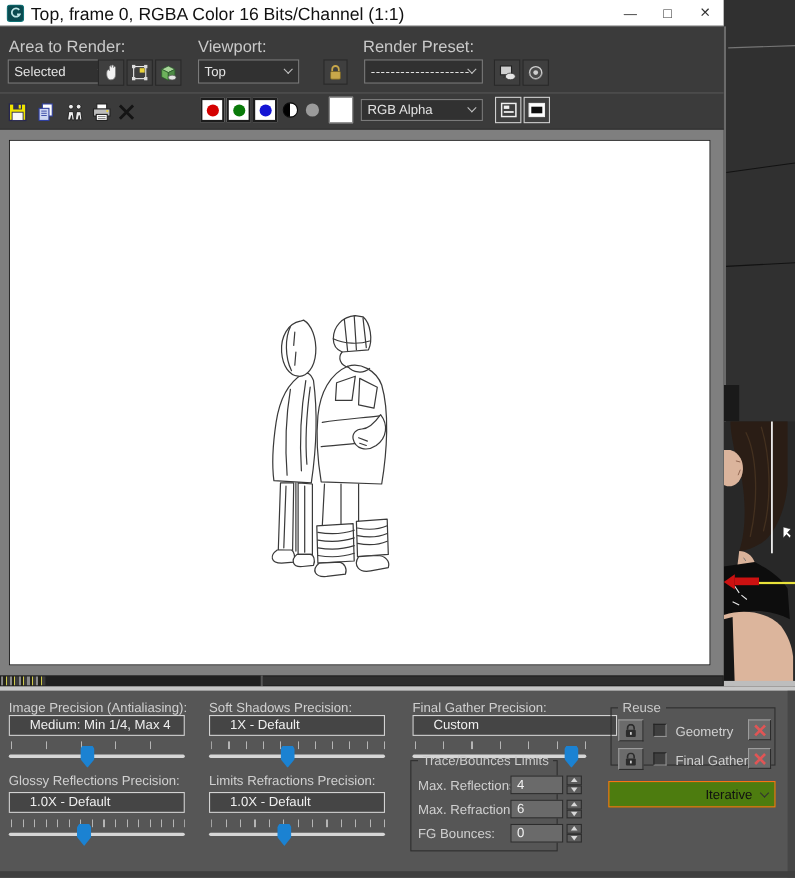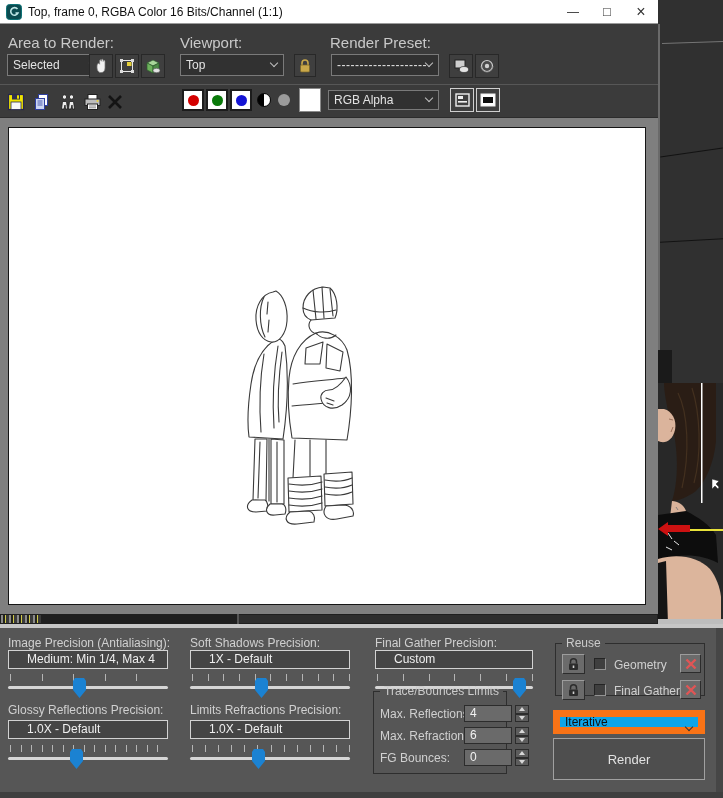--- a/index.html
+++ b/index.html
@@ -3,32 +3,32 @@
 <meta charset="utf-8">
 <style>
   * { box-sizing: border-box; margin: 0; padding: 0; }
   html,body { width:723px; height:798px; }
   body { font-family:"Liberation Sans", sans-serif; background:#565656; overflow:hidden; }
   #screen { position:relative; width:723px; height:798px; background:#565656; }
   .abs { position:absolute; }
 
   
   #titlebar { left:0; top:0; width:658px; height:24px; background:#ffffff; border-bottom:1px solid #9a9a9a; }
-  #title-text { left:28px; top:5px; font-size:12px; color:#111; white-space:nowrap; }
+  #title-text { left:28px; top:5px; font-size:16px; color:#111; white-space:nowrap; }
   .winbtn { width:34px; height:23px; display:flex; align-items:center; justify-content:center; color:#333; font-size:12px; }
   #winbtns { left:556px; top:0; display:flex; }
 
   
   #toolbar { left:0; top:24px; width:658px; height:94px; background:#3b3b3b; }
   .tlabel { position:absolute; color:#c9c9c9; font-size:15px; white-space:nowrap; }
   .dd { position:absolute; height:22px; background:#313131; border:1px solid #7a7a7a; color:#e3e3e3;
         font-size:12px; display:flex; align-items:center; padding:0 20px 0 5px; white-space:nowrap; }
   .dd .chev { position:absolute; right:6px; top:7px; width:6px; height:6px;
         border-right:1.5px solid #c0c0c0; border-bottom:1.5px solid #c0c0c0; transform:rotate(45deg); margin-top:-2px; }
-  .dd.light { background:#0ea5e9; border:7px solid #f97316; color:#111; height:24px; }
+  .dd.light { background:#4d7c0f; border:1px solid #f97316; color:#111; height:24px;justify-content:flex-end; }
   .dd.light .chev { border-color:#333; top:9px; }
   .ibtn { position:absolute; width:24px; height:24px; background:#3f3f3f; border:1px solid #282828;
         display:flex; align-items:center; justify-content:center; }
   .ibtn.noframe { background:transparent; border:none; }
   .sep-h { position:absolute; background:#575757; }
 
   .chanbtn { position:absolute; width:22px; height:22px; background:#ffffff; border:2px solid #1c1c1c;
         display:flex; align-items:center; justify-content:center; }
   .dot { width:11px; height:11px; border-radius:50%; }
 
@@ -117,21 +117,21 @@
     <div class="ibtn" style="left:141px;top:30px">
       <svg width="18" height="18" viewBox="0 0 18 18">
         <polygon points="3,6 9,3 15,6 9,9" fill="#a9d79a" stroke="#2c5c2c" stroke-width="0.7"></polygon>
         <polygon points="3,6 9,9 9,16 3,13" fill="#6db25c" stroke="#2c5c2c" stroke-width="0.7"></polygon>
         <polygon points="15,6 9,9 9,16 15,13" fill="#4e8a46" stroke="#2c5c2c" stroke-width="0.7"></polygon>
         <ellipse cx="12.5" cy="13.5" rx="3.5" ry="2.2" fill="#e3e3e3" stroke="#555" stroke-width="0.6"></ellipse>
       </svg>
     </div>
 
     <span class="tlabel" style="left:180px;top:10px">Viewport:</span>
-    <div class="dd" style="left:180px;top:30px;width:104px">
+    <div class="dd" style="left:180px;top:30px;width:92px">
       <span>Top</span>
       <span class="chev"></span>
     </div>
     <div class="ibtn" style="left:294px;top:30px;width:22px;height:23px">
       <svg width="12" height="14" viewBox="0 0 12 14">
         <path d="M3,6 V4 a3 3 0 0 1 6 0 V6" fill="none" stroke="#c9a84a" stroke-width="1.6"></path>
         <rect x="1.5" y="6" width="9" height="7" rx="1" fill="#c9a84a" stroke="#7a6526" stroke-width="0.7"></rect>
       </svg>
     </div>
 
@@ -321,21 +321,21 @@
     <div class="track" style="left:190px;top:58px;width:160px"></div>
     <div class="handle" style="left:255px;top:50px"></div>
 
     <span class="plabel" style="left:190px;top:75px">Limits Refractions Precision:</span>
     <div class="pfield" style="left:190px;top:92px;width:160px">1.0X - Default</div>
     <div class="ticks" style="left:192px;top:117px;width:158px;--sp:13.1px"></div>
     <div class="track" style="left:190px;top:129px;width:160px"></div>
     <div class="handle" style="left:252px;top:121px"></div>
 
     <span class="plabel" style="left:375px;top:8px">Final Gather Precision:</span>
-    <div class="pfield" style="left:375px;top:22px;width:158px">Custom</div>
+    <div class="pfield" style="left:375px;top:22px;width:186px">Custom</div>
     <div class="ticks" style="left:377px;top:46px;width:156px;--sp:25.8px"></div>
     <div class="track" style="left:375px;top:58px;width:158px"></div>
     <div class="handle" style="left:513px;top:50px"></div>
 
     <fieldset class="group" style="left:373px;top:56px;width:134px;height:90px">
       <legend>Trace/Bounces Limits</legend>
       <span class="plabel" style="left:6px;top:9px">Max. Reflections:</span>
       <div class="spinval" style="left:90px;top:7px">4</div>
       <div class="spinarrows" style="left:141px;top:7px">
         <div>
@@ -397,19 +397,18 @@
           <path d="M1.5,1.5 L10.5,10.5 M10.5,1.5 L1.5,10.5" stroke="#e05555" stroke-width="2.4"></path>
         </svg>
       </div>
     </fieldset>
 
     <div class="dd light abs" style="left:553px;top:82px;width:152px">
       <span>Iterative</span>
       <span class="chev"></span>
     </div>
 
-    <div id="render-btn" style="left:553px;top:110px;width:152px;height:42px">Render</div>
 
     <div class="abs" style="left:716px;top:0;width:7px;height:170px;background:#464646"></div>
     <div class="abs" style="left:0;top:164px;width:723px;height:6px;background:#3f3f3f"></div>
   </div>
 
 </div>
 
 </body></html>

